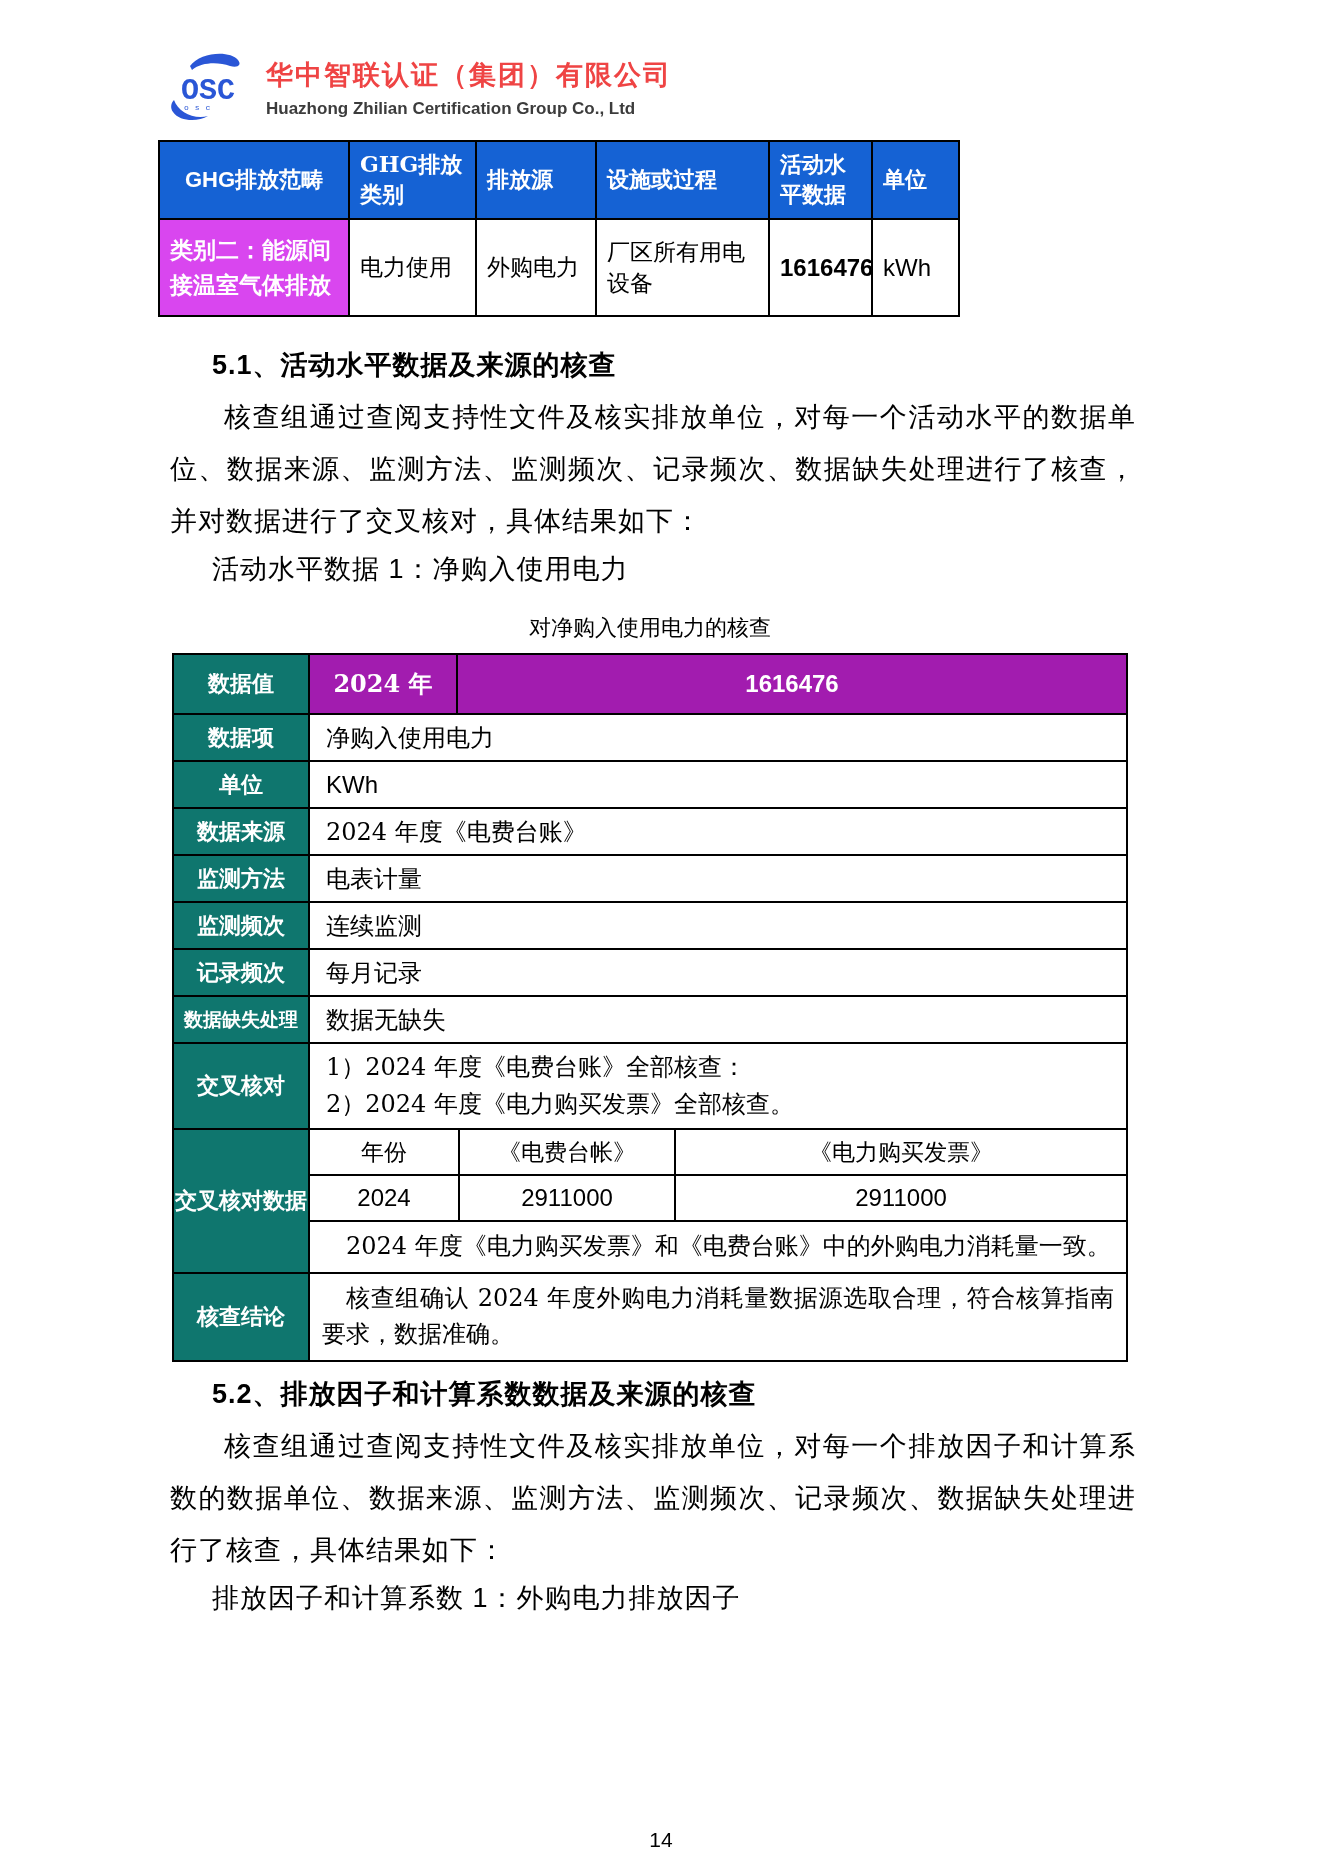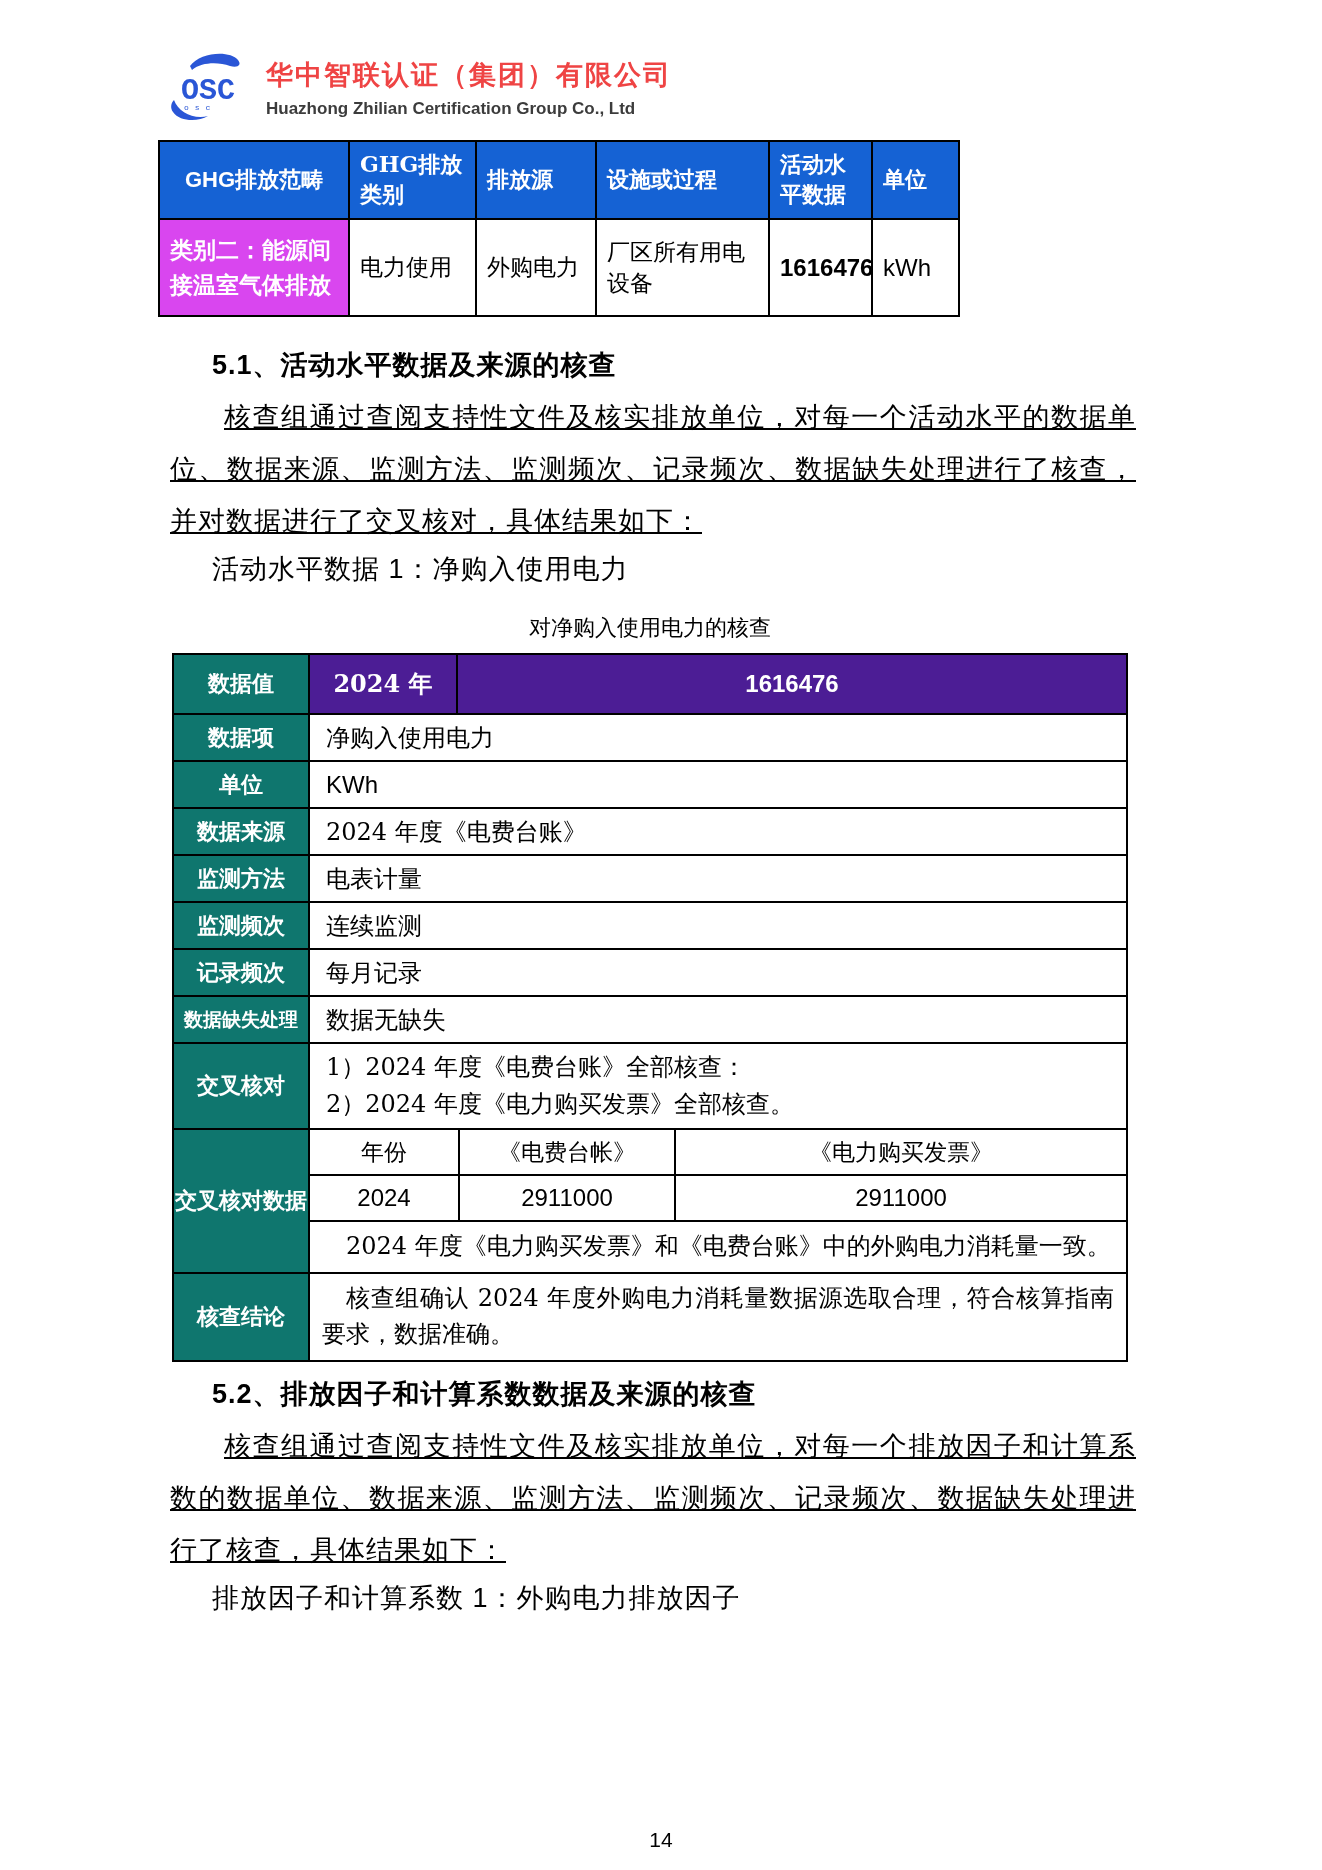--- a/index.html
+++ b/index.html
@@ -26,34 +26,34 @@
     font-family:"DejaVu Serif", serif; text-align:left; padding:8px 10px; height:56px;
   }
   table.ghg th.center { text-align:center; font-family:"Liberation Sans", sans-serif; }
   table.ghg td { height:97px; font-size:23px; padding:8px 10px; font-family:"DejaVu Serif", serif; }
   table.ghg td.scope { background:#d946ef; color:#fff; font-weight:bold; line-height:1.5; }
   table.ghg td.num { font-family:"Liberation Sans", sans-serif; font-weight:bold; font-size:24px; }
   table.ghg td.unit { font-family:"Liberation Sans", sans-serif; font-size:24px; }
   
   .h-sec { font-size:27px; font-weight:bold; margin:30px 0 0 212px; letter-spacing:1px; }
   .para  { width:966px; margin:8px 0 0 170px; font-size:27px; line-height:52px;
-           text-indent:2em; text-align:justify; letter-spacing:1px;text-decoration:underline; }
+           text-indent:2em; text-align:justify; letter-spacing:1px; }
   .lead  { font-size:27px; margin:4px 0 0 212px; letter-spacing:1px; }
   .cap   { width:956px; margin:26px 0 0 172px; text-align:center;
            font-family:"DejaVu Serif", serif; font-size:22px; }
   
   .vt { width:956px; margin:10px 0 0 172px; border:2px solid #000; }
   .vrow { display:grid; grid-template-columns:136px 1fr; border-top:2px solid #000; }
   .vrow:first-child { border-top:none; }
   .vrow.r1 { grid-template-columns:136px 148px 1fr; }
   .vlbl { background:#0f766e; color:#fff; font-weight:bold; font-size:22px;
           font-family:"DejaVu Serif", serif; border-right:2px solid #000;
           display:flex; align-items:center; justify-content:center; text-align:center; padding:2px 0; }
   .vlbl.small { font-size:19px; }
-  .r1 .vcell { background:#4c1d95; color:#fff; font-weight:bold; font-size:24px;
+  .r1 .vcell { background:#a21caf; color:#fff; font-weight:bold; font-size:24px;
                display:flex; align-items:center; justify-content:center; min-height:58px; }
   .r1 .vyear { border-right:2px solid #000; font-family:"DejaVu Serif", serif; }
   .vval { min-height:45px; display:flex; align-items:center; padding:5px 16px;
           font-family:"DejaVu Serif", serif; font-size:24px; }
   .vval.sans { font-family:"Liberation Sans", sans-serif; }
   .vval.two { white-space:pre-line; line-height:1.55; }
   
   .ncols { display:grid; grid-template-columns:150px 216px 1fr; }
   .ncell { border-right:2px solid #000; border-bottom:2px solid #000;
            display:flex; align-items:center; justify-content:center;

